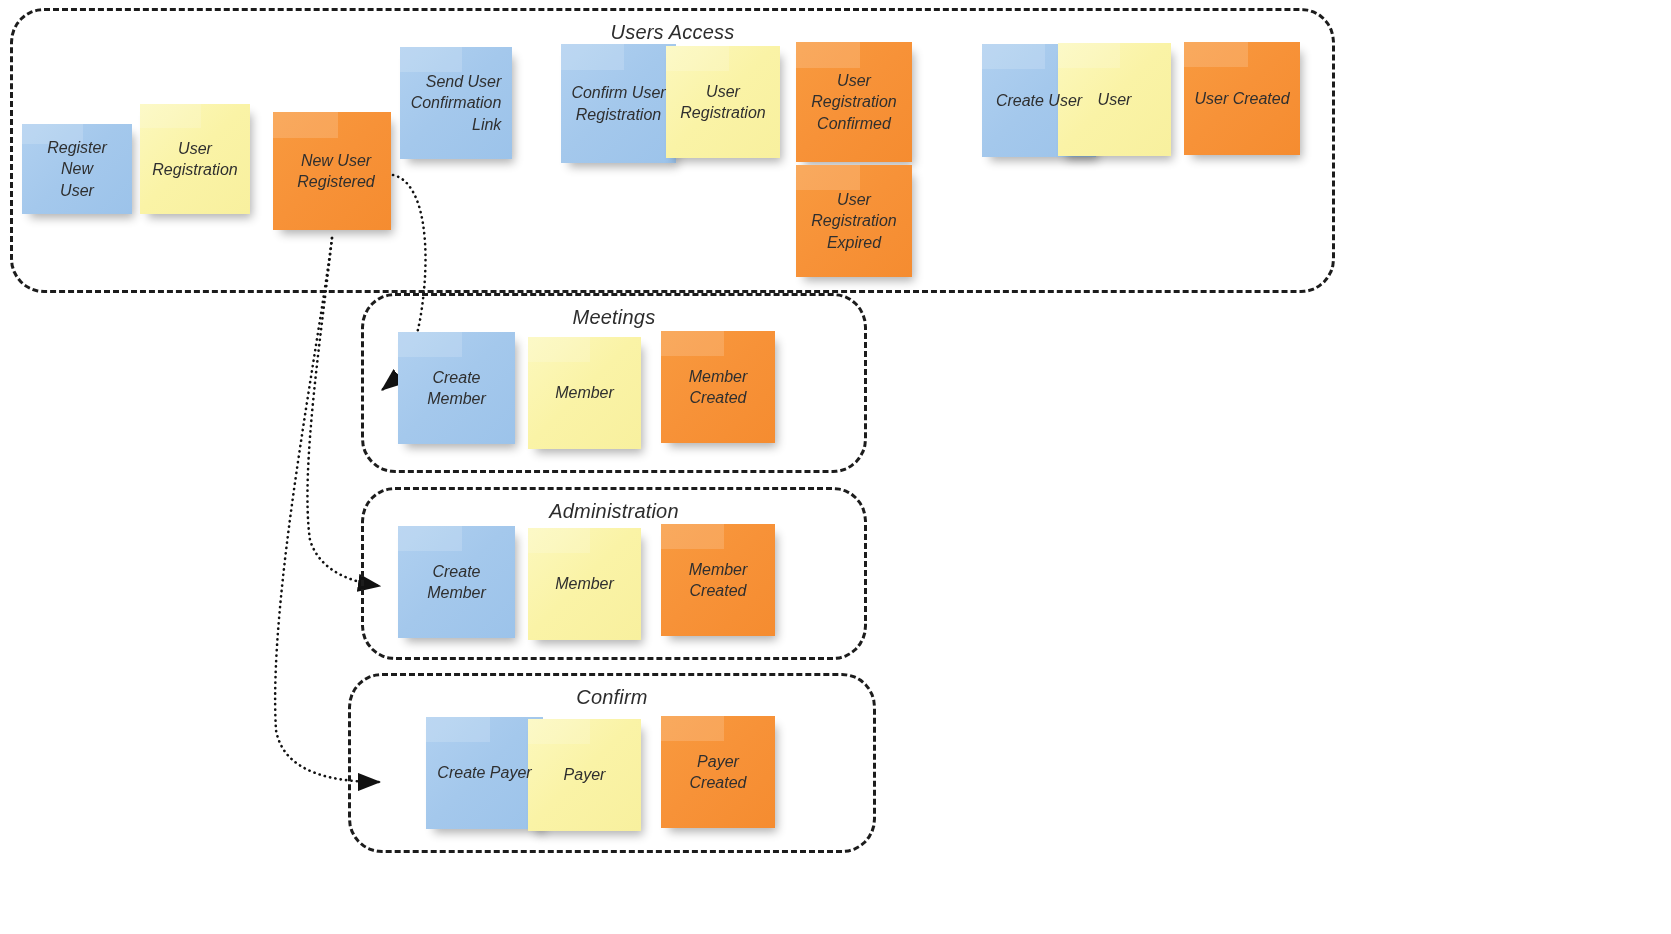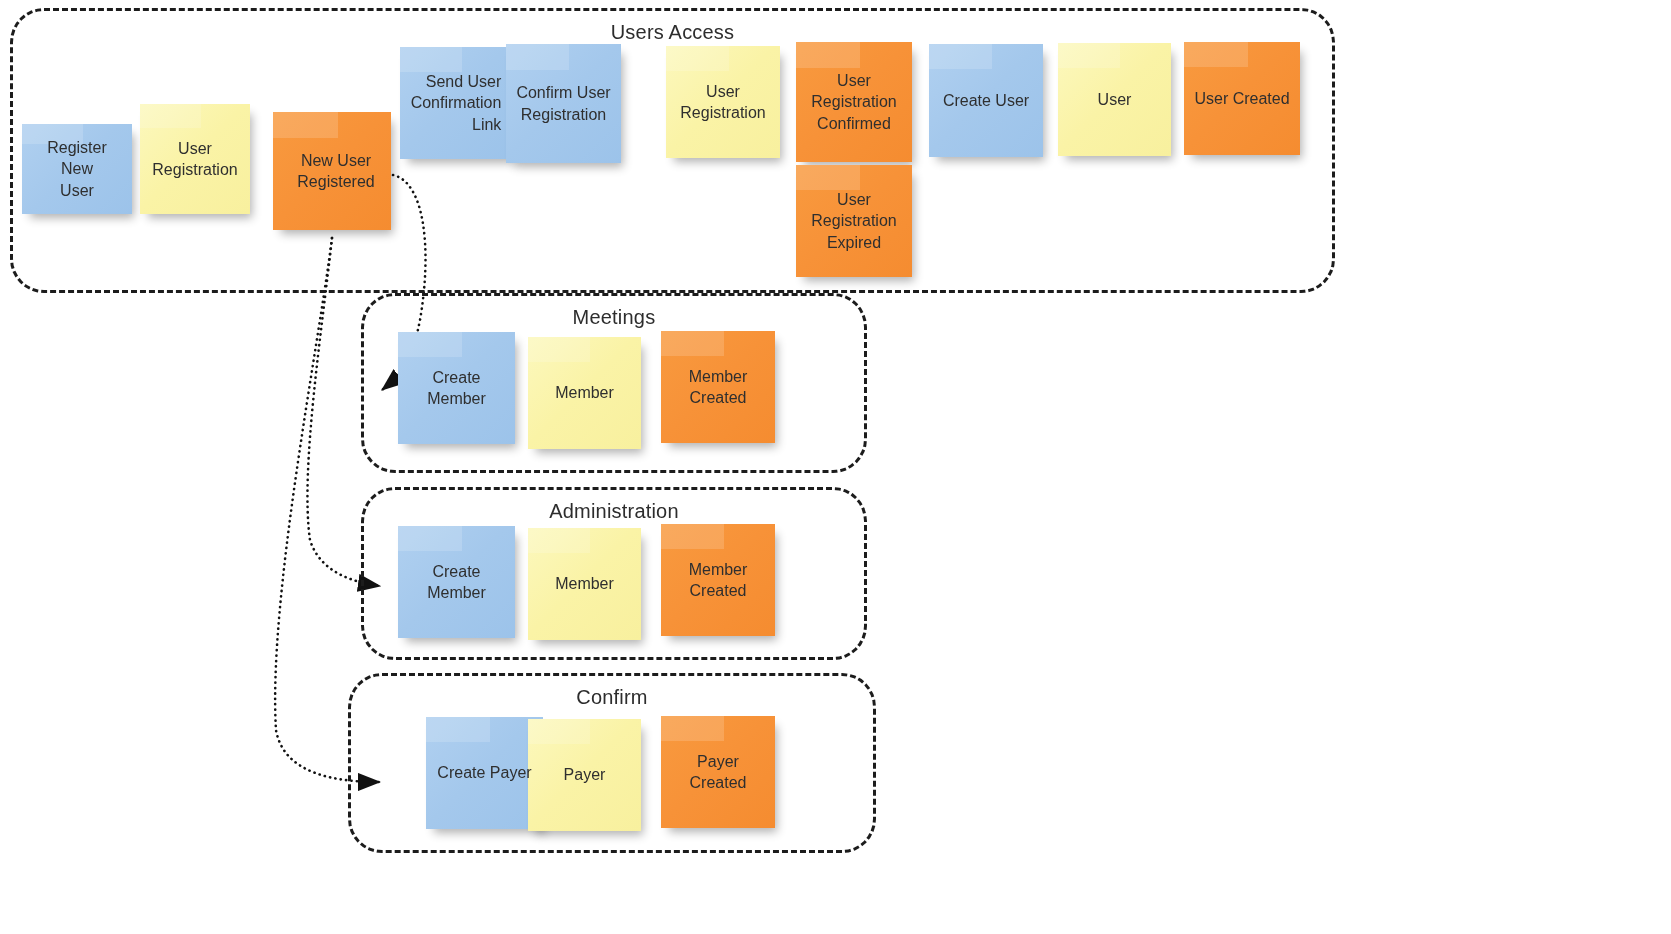--- a/index.html
+++ b/index.html
@@ -89,21 +89,21 @@
     font-size: 38px;
     letter-spacing: 1px;
     color: #c9cad8;
     font-family: "Liberation Sans", sans-serif;
     margin-left: 6px;
   }
 </style>
 </head>
 <body>
 
-<div id="board" style="width: 1451px; height: 934px; background: rgb(255, 255, 255);">
+<div id="board" style="width: 1451px; height: 934px; background: rgb(255, 255, 255); font-style: italic;">
 
   <svg id="connectors" viewBox="0 0 1671 934" xmlns="http://www.w3.org/2000/svg">
     <defs>
       <marker id="arrowhead" markerWidth="9" markerHeight="7" refX="8.5" refY="3.5" orient="auto" markerUnits="strokeWidth">
         <polygon points="0 0, 9 3.5, 0 7" fill="#111111"></polygon>
       </marker>
     </defs>
 
     <path d="M 393,175 C 425,182 432,250 420,320 C 410,372 392,382 382,390" fill="none" stroke="#111111" stroke-width="2.6" stroke-linecap="round" stroke-dasharray="0.2 5.2" marker-end="url(#arrowhead)"></path>
 
@@ -118,28 +118,28 @@
       </div>
       <div class="note blue" style="left: 22px; top: 124px; width: 110px; height: 90px; color: rgb(47, 47, 47);"><span style="position: relative; z-index: 1;">Register New
 User</span></div>
       <div class="note yellow" style="left: 140px; top: 104px; width: 110px; height: 110px; color: rgb(47, 47, 47);"><span style="position: relative; z-index: 1;">User
 Registration</span></div>
       <div class="note orange" style="left: 273px; top: 112px; width: 118px; height: 118px; color: rgb(47, 47, 47); padding-left: 16px;"><span style="position: relative; z-index: 1;">New User
 Registered</span></div>
       <div class="note blue" style="left: 400px; top: 47px; width: 112px; height: 112px; color: rgb(47, 47, 47);"><span style="position: relative; z-index: 1; text-align: right;">Send User
 Confirmation
 Link</span></div>
-      <div class="note blue" style="left: 506px; top: 44px; width: 115px; height: 119px; color: rgb(47, 47, 47);"><span style="position: relative; z-index: 1;">Confirm User
+      <div class="note blue" style="left: 561px; top: 44px; width: 115px; height: 119px; color: rgb(47, 47, 47);"><span style="position: relative; z-index: 1;">Confirm User
 Registration</span></div>
       <div class="note yellow" style="left: 666px; top: 46px; width: 114px; height: 112px; color: rgb(47, 47, 47);"><span style="position: relative; z-index: 1;">User
 Registration</span></div>
       <div class="note orange" style="left: 796px; top: 42px; width: 116px; height: 120px; color: rgb(47, 47, 47);"><span style="position: relative; z-index: 1;">User
 Registration
 Confirmed</span></div>
-      <div class="note blue" style="left: 929px; top: 44px; width: 114px; height: 113px; color: rgb(47, 47, 47); text-align: right;"><span style="position: relative; z-index: 1;">Create User</span></div>
+      <div class="note blue" style="left: 982px; top: 44px; width: 114px; height: 113px; color: rgb(47, 47, 47); text-align: right;"><span style="position: relative; z-index: 1;">Create User</span></div>
       <div class="note yellow" style="left: 1058px; top: 43px; width: 113px; height: 113px; color: rgb(47, 47, 47);"><span style="position: relative; z-index: 1;">User</span></div>
       <div class="note orange" style="left: 1184px; top: 42px; width: 116px; height: 113px; color: rgb(47, 47, 47); align-items: center;"><span style="position: relative; z-index: 1;">User Created</span></div>
       <div class="note orange" style="left: 796px; top: 165px; width: 116px; height: 112px; color: rgb(47, 47, 47);"><span style="position: relative; z-index: 1;">User
 Registration
 Expired</span></div>
       <div class="context" style="left: 361px; top: 293px; width: 506px; height: 180px; border-color: rgb(28, 28, 28);">
         <div class="context-title">Meetings</div>
       </div>
       <div class="note blue" style="left: 398px; top: 332px; width: 117px; height: 112px; color: rgb(47, 47, 47);"><span style="position: relative; z-index: 1;">Create
 Member</span></div>

